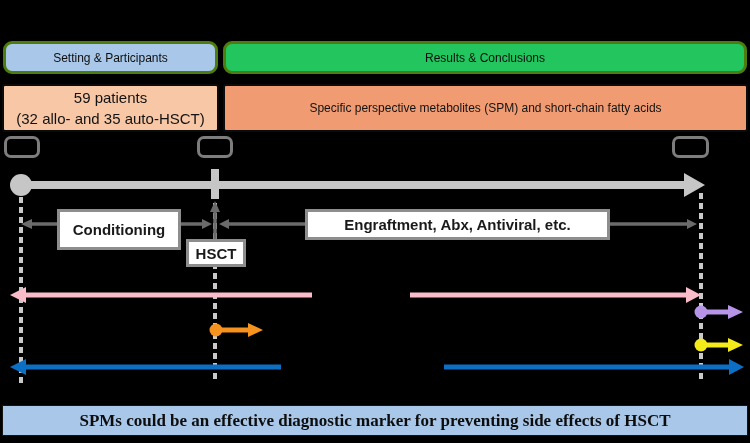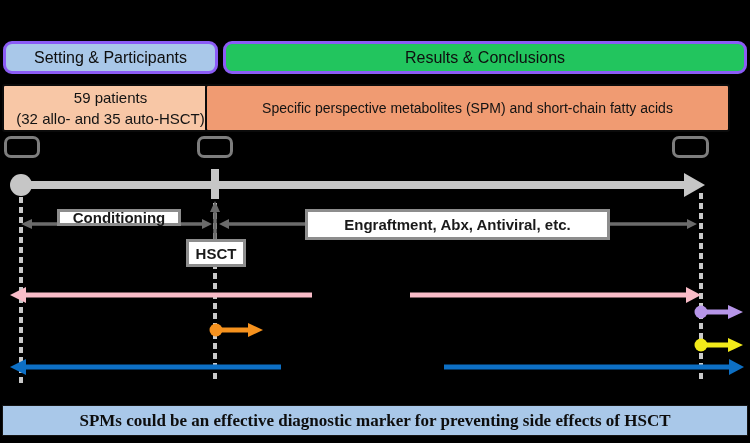--- a/index.html
+++ b/index.html
@@ -8,45 +8,45 @@
     font-family:"Liberation Sans",sans-serif;
   }
   .abs{position:absolute;box-sizing:border-box;}
   #diagram-svg{position:absolute;left:0;top:0;z-index:1;}
   .layer{z-index:2;}
   #main-title{
     left:0;top:6;width:750px;text-align:center;
     font-size:16px;font-weight:bold;letter-spacing:-0.2px;
   }
   .hdr{
-    border:3px solid #8b5cf6;border-radius:9px;color:#0e0e0e;
+    border:3px solid #4d7c0f;border-radius:9px;color:#0e0e0e;
     display:flex;align-items:center;justify-content:center;
-    font-size:16px;
+    font-size:12px;
   }
   #header-left{left:3px;top:41px;width:215px;height:33px;}
   #header-right{left:223px;top:41px;width:524px;height:33px;}
   .finding{
     border:2px solid #0b0b0b;border-radius:3px;color:#131313;
     display:flex;flex-direction:column;align-items:center;justify-content:center;
     text-align:center;line-height:21px;
   }
   #finding-left{left:2px;top:84px;width:217px;height:48px;font-size:15px;}
-  #finding-right{left:205px;top:84px;width:525px;height:48px;font-size:14px;}
+  #finding-right{left:223px;top:84px;width:525px;height:48px;font-size:12px;}
   .sample-box{
     border:3px solid #7d7d7d;border-radius:7px;background:transparent;
   }
   #sample-box-1{left:4px;top:136px;width:36px;height:22px;}
   #sample-box-2{left:197px;top:136px;width:36px;height:22px;}
   #sample-box-3{left:672px;top:136px;width:37px;height:22px;}
   .phase{
     background:#fff;border:3px solid #8d8d8d;color:#1a1a1a;
     display:flex;align-items:center;justify-content:center;
     font-weight:bold;font-size:15px;white-space:nowrap;
   }
-  #phase-conditioning{left:57px;top:209px;width:124px;height:17px;}
+  #phase-conditioning{left:57px;top:209px;width:124px;height:41px;}
   #phase-engraftment{left:305px;top:209px;width:305px;height:31px;}
   #phase-hsct{left:186px;top:239px;width:60px;height:28px;}
   #conclusion-bar{
     left:2px;top:405px;width:746px;height:31px;border:1.5px solid #141414;
     display:flex;align-items:center;justify-content:center;
     font-size:17px;font-weight:bold;color:#0d0d0d;text-align:center;font-family:Liberation Serif, serif;
   }
 </style>
 </head>
 <body>

